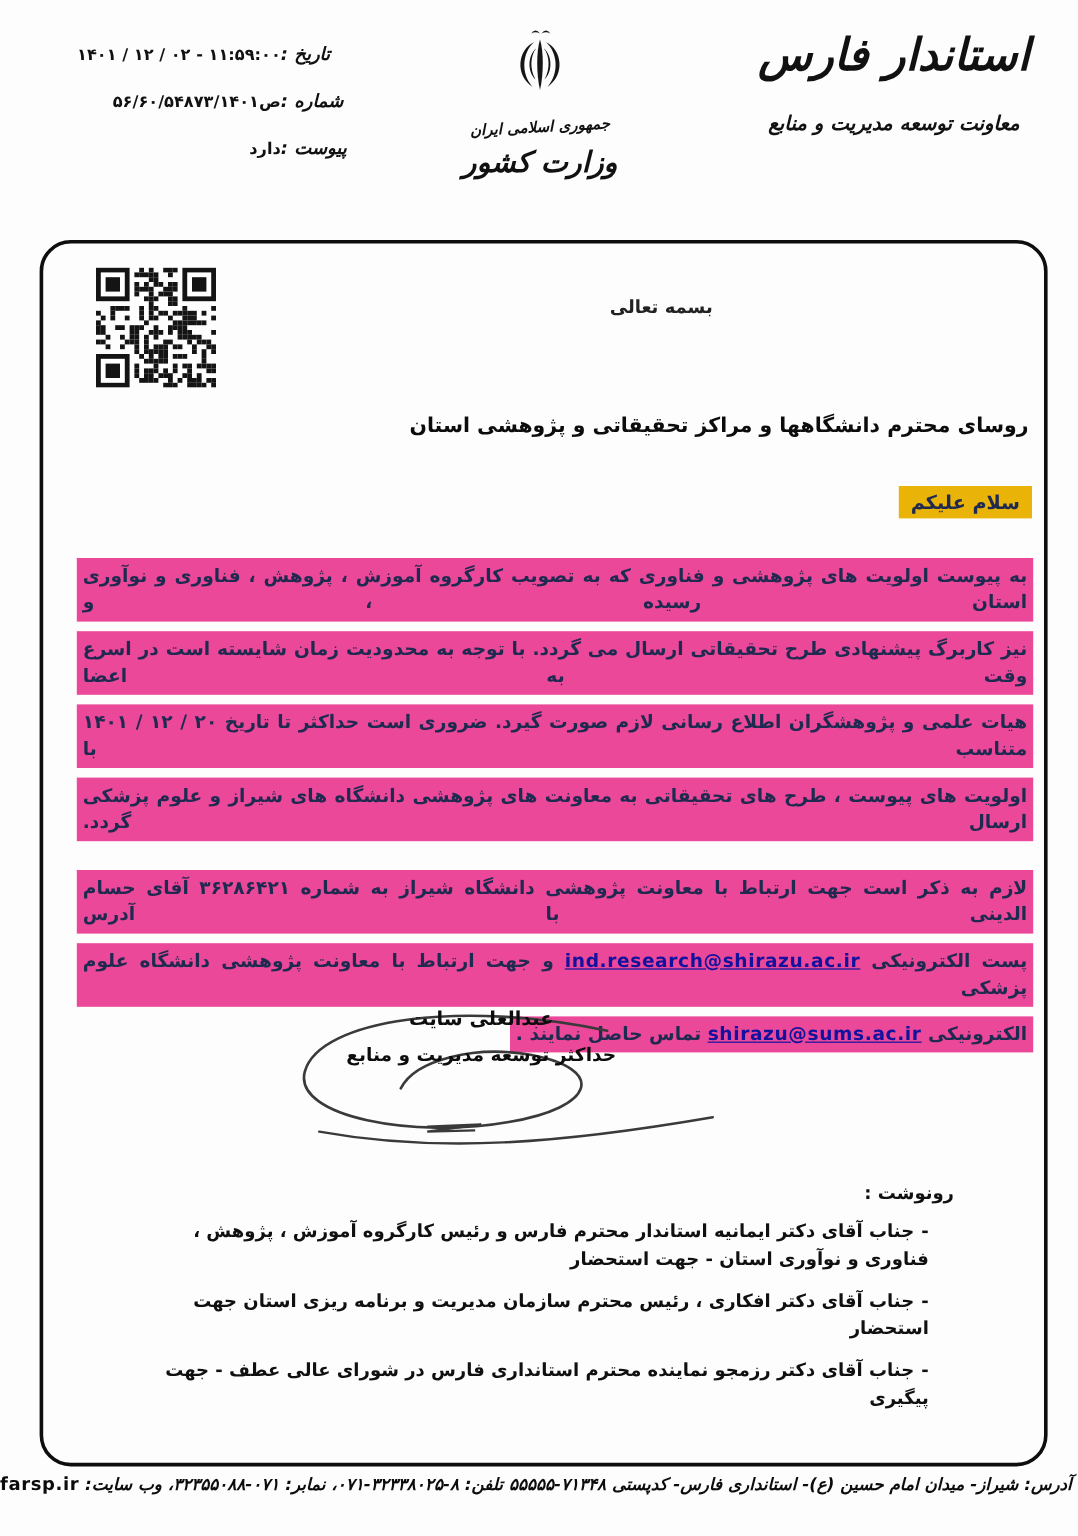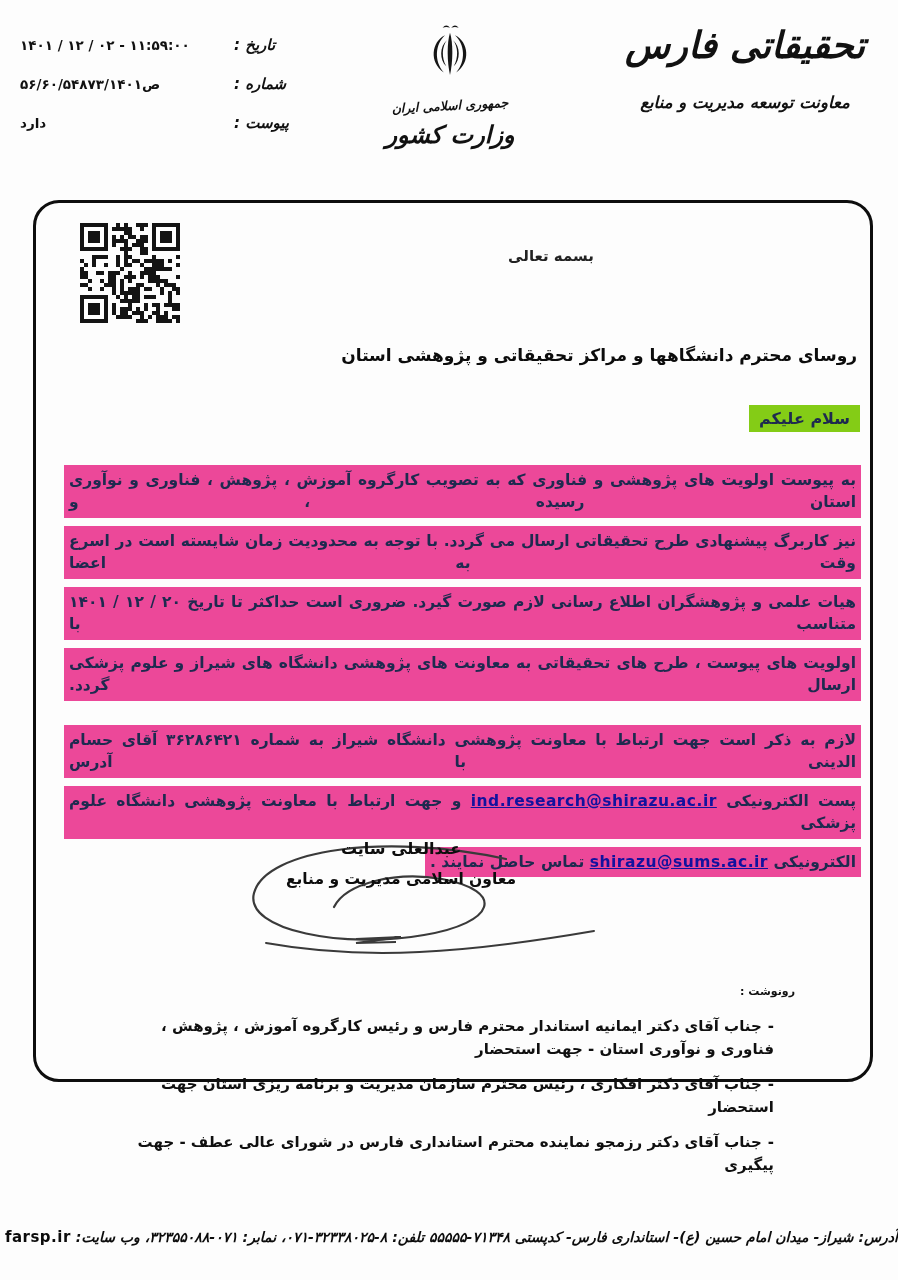--- a/index.html
+++ b/index.html
@@ -8,55 +8,55 @@
     position:relative;
     background:#fdfdfd;
     font-family:"DejaVu Sans", sans-serif;
     color:#111;
     overflow:hidden;
   }
   
   .hdr-fields { position:absolute; top:36px; left:16px; width:284px; }
   .hdr-row { display:flex; align-items:baseline; margin-bottom:15px; min-height:24px; }
   .hdr-label { width:66px; font-weight:bold; font-style:italic; font-size:15px; text-align:left; white-space:nowrap; }
-  .hdr-value { flex:1; font-weight:bold; font-size:13.5px; text-align:left; padding-left:4px; }
+  .hdr-value { flex:1; font-weight:bold; font-size:13.5px; text-align:right; padding-left:4px; }
   .ltr-num { direction:ltr; unicode-bidi:isolate; display:inline-block; }
 
   .hdr-emblem { position:absolute; top:20px; left:366px; width:168px; text-align:center; }
   .emblem-svg { width:62px; height:74px; display:block; margin:0 auto 4px; }
   .hdr-country { font-size:12.5px; font-style:italic; font-weight:600; white-space:nowrap; transform:rotate(-3deg); }
   .hdr-ministry { font-size:24px; font-weight:bold; font-style:italic; margin-top:8px; white-space:nowrap; }
 
   .hdr-org { position:absolute; top:24px; right:14px; width:278px; text-align:center; }
   .org-title { font-size:37px; font-weight:bold; font-style:italic; white-space:nowrap; }
   .org-subtitle { font-size:16.5px; font-weight:bold; font-style:italic; margin-top:26px; white-space:nowrap; }
 
   
   .frame {
     position:absolute; top:200px; left:33px;
-    width:840px; height:882px;
+    width:840px; height:1022px;
     border:3.5px solid #0e0e0e; border-radius:26px;
     background:#fdfdfd;
   }
   .qr { position:absolute; top:20px; left:44px; width:100px; height:100px; }
   .qr svg { width:100%; height:100%; }
 
   .besmellah {
     position:absolute; top:44px; left:0; right:0;
     text-align:center; font-size:15px; font-weight:600; color:#222;
     transform:translateX(98px);
   }
   .recipient {
     position:absolute; top:142px; right:13px; left:20px;
     font-size:17px; font-weight:bold; color:#0c0c0c; 
   }
   .salutation {
     position:absolute; top:202px; right:10px;
     font-size:16px; font-weight:600; color:#1e2a4f;
-    background:#84cc16; padding:4px 10px;
+    background:#eab308; padding:4px 10px;
   }
   .paras { position:absolute; top:262px; right:9px; left:28px; }
   .hl-line {
     background:#ec4899;
     color:#1e2a4f;
     font-size:15.5px; font-weight:700;
     line-height:1.45;
     padding:4px 5px;
     margin-bottom:8px;
     text-align:justify;
@@ -71,29 +71,29 @@
     letter-spacing:0.5px;
   }
 
   
   .sig-block { position:absolute; top:636px; left:215px; width:300px; text-align:center; }
   .sig-name { font-size:16px; font-weight:bold; color:#0d0d0d; }
   .sig-title { font-size:15.5px; font-weight:bold; color:#0d0d0d; margin-top:12px; }
   .sig-scrawl { position:absolute; top:628px; left:170px; width:400px; height:140px; pointer-events:none; }
 
   
-  .cc-label { position:absolute; top:782px; right:75px; font-size:11px; font-weight:600; color:#101010; }
+  .cc-label { position:absolute; top:782px; right:75px; font-size:15px; font-weight:600; color:#101010; }
   .cc-list { position:absolute; top:812px; right:96px; width:668px; }
   .cc-item { font-size:15px; font-weight:700; color:#101010; text-align:right; line-height:1.5; margin-bottom:13px; }
   .cc-dash { padding-left:6px; }
 
   
   .footer {
     position:absolute; top:1228px; left:0; right:0;
-    text-align:right; white-space:nowrap;
+    text-align:left; white-space:nowrap;
     font-size:14px; font-style:italic; font-weight:600; color:#0c0c0c;
   }
   .footer .site { font-style:normal; font-weight:bold; font-size:15px; letter-spacing:0.5px; }
 </style>
 </head>
 <body>
 
 <div class="hdr-fields">
   <div class="hdr-row">
     <span class="hdr-label">تاریخ :</span>
@@ -122,21 +122,21 @@
 
     <path d="M58,20 C80,30 84,64 60,80 C76,62 74,34 58,20 Z" fill="#161616"></path>
 
     <path d="M55,28 C67,38 67,60 56,70 C64,56 63,38 55,28 Z" fill="#161616"></path>
   </svg>
   <div class="hdr-country">جمهوری اسلامی ایران</div>
   <div class="hdr-ministry">وزارت کشور</div>
 </div>
 
 <div class="hdr-org">
-  <div class="org-title">تحقیقاتی فارس</div>
+  <div class="org-title">استاندار فارس</div>
   <div class="org-subtitle">معاونت توسعه مدیریت و منابع</div>
 </div>
 
 <div class="frame">
 
   <div class="qr"><svg viewBox="0 0 100 100">
         <rect x="36" y="0" width="4" height="4" fill="#141414"></rect>
         <rect x="44" y="0" width="4" height="4" fill="#141414"></rect>
         <rect x="56" y="0" width="4" height="4" fill="#141414"></rect>
         <rect x="60" y="0" width="4" height="4" fill="#141414"></rect>
@@ -374,21 +374,21 @@
     <div class="hl-line short"><span>الکترونیکی </span><span class="email">shirazu@sums.ac.ir</span><span> تماس حاصل نمایند .</span></div>
   </div>
 
   <svg class="sig-scrawl" viewBox="0 0 400 140">
     <path d="M300,28 C180,2 60,18 48,62 C38,100 140,118 218,104 C290,92 300,60 236,48 C190,40 140,52 128,76" fill="none" stroke="#3a3a3a" stroke-width="2.2" stroke-linecap="round"></path>
     <path d="M60,112 C160,130 260,122 388,100" fill="none" stroke="#3a3a3a" stroke-width="2" stroke-linecap="round"></path>
     <path d="M150,108 L195,106 L150,112 L190,111" fill="none" stroke="#3a3a3a" stroke-width="2"></path>
   </svg>
   <div class="sig-block">
     <div class="sig-name">عبدالعلی سایت</div>
-    <div class="sig-title">معاون اسلامی مدیریت و منابع</div>
+    <div class="sig-title">حداکثر توسعه مدیریت و منابع</div>
   </div>
 
   <div class="cc-label">رونوشت :</div>
   <div class="cc-list">
     <div class="cc-item"><span class="cc-dash">-</span><span>جناب آقای دکتر ایمانیه استاندار محترم فارس و رئیس کارگروه آموزش ، پژوهش ، فناوری و نوآوری استان - جهت استحضار</span></div>
     <div class="cc-item"><span class="cc-dash">-</span><span>جناب آقای دکتر افکاری ، رئیس محترم سازمان مدیریت و برنامه ریزی استان جهت استحضار</span></div>
     <div class="cc-item"><span class="cc-dash">-</span><span>جناب آقای دکتر رزمجو نماینده محترم استانداری فارس در شورای عالی عطف - جهت پیگیری</span></div>
   </div>
 </div>
 

